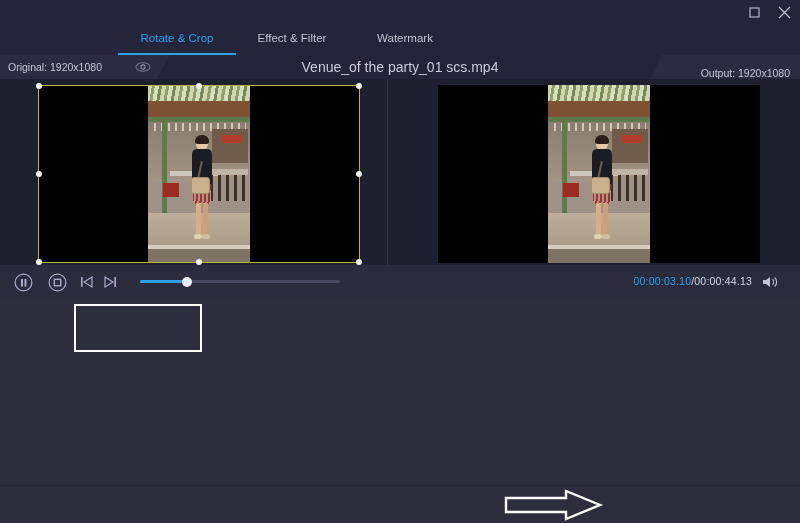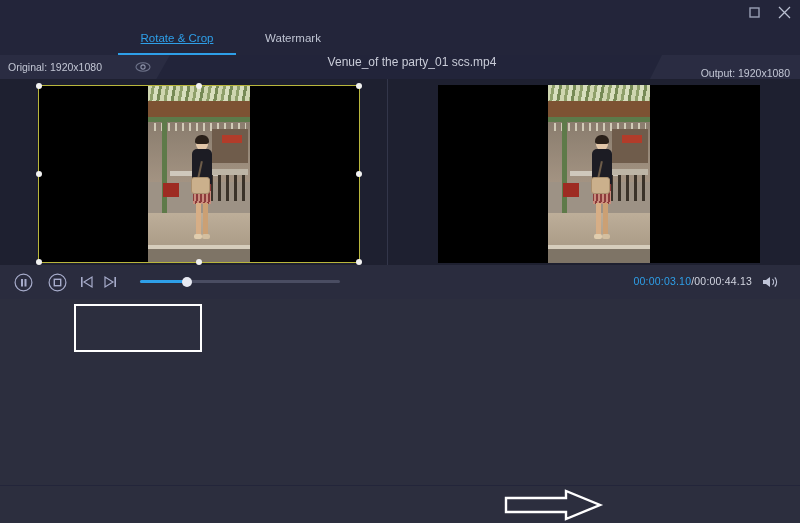--- a/index.html
+++ b/index.html
@@ -29,43 +29,43 @@
     position: absolute; top: 24px; left: 0; width: 800px; height: 31px;
     background: #23253a;
     display: flex; align-items: flex-start;
   }
   .tab {
     position: relative; height: 31px;
     display: flex; align-items: center; justify-content: center;
     font-size: 11.5px; color: #bfc4d2; cursor: pointer;
     padding-bottom: 3px;
   }
-  .tab.active { color: #2e9fe8; text-decoration: underline; }
+  .tab.active { color: #2e9fe8; }
   .tab.active::after {
     content: ""; position: absolute; left: 0; right: 0; bottom: 0;
     height: 2px; background: #2e9fe8;
   }
 
   
   .infostrip {
     position: absolute; top: 55px; left: 0; width: 800px; height: 24px;
     background: #22243a;
   }
   .chip-left {
     position: absolute; left: 0; top: 0; height: 24px; width: 170px;
     background: #2a2c42;
     clip-path: polygon(0 0, 100% 0, 92% 100%, 0 100%);
     display: flex; align-items: center;
   }
   .chip-left .txt { font-size: 10.5px; color: #c2c6d4; margin-left: 8px; }
   .eye-icon { position: absolute; left: 135px; top: 5px; width: 16px; height: 14px; cursor: pointer; }
   .center-name {
-    position: absolute; left: 192px; top: 0; width: 440px; height: 24px;
-    display: flex; align-items: flex-start; justify-content: center;
-    font-size: 12px; color: #c9ccd8;
+    position: absolute; left: 180px; top: 0; width: 440px; height: 24px;
+    display: flex; align-items: center; justify-content: center;
+    font-size: 14px; color: #c9ccd8;
   }
   .chip-right {
     position: absolute; right: 0; top: 0; height: 24px; width: 150px;
     background: #2a2c42;
     clip-path: polygon(8% 0, 100% 0, 100% 100%, 0 100%);
     display: flex; align-items: flex-end; justify-content: flex-end;
   }
   .chip-right .txt { font-size: 10.5px; color: #c2c6d4; margin-right: 10px; }
 
   
@@ -188,20 +188,23 @@
       <svg width="13" height="13" viewBox="0 0 13 13">
           <path d="M1 1 L12 12 M12 1 L1 12" stroke="#b9bfd1" stroke-width="1.3" fill="none"></path>
         </svg>
     </div>
   </div>
 </div>
 
 <div class="tabbar">
   <div class="tab active" style="left:0;width:118px;margin-left:118px">
     <span>Rotate &amp; Crop</span>
+  </div>
+  <div class="tab" style="width:112px">
+    <span>Effect &amp; Filter</span>
   </div>
   <div class="tab" style="width:114px">
     <span>Watermark</span>
   </div>
 </div>
 
 <div class="infostrip">
   <div class="chip-left">
     <span class="txt">Original: 1920x1080</span>
   </div>

